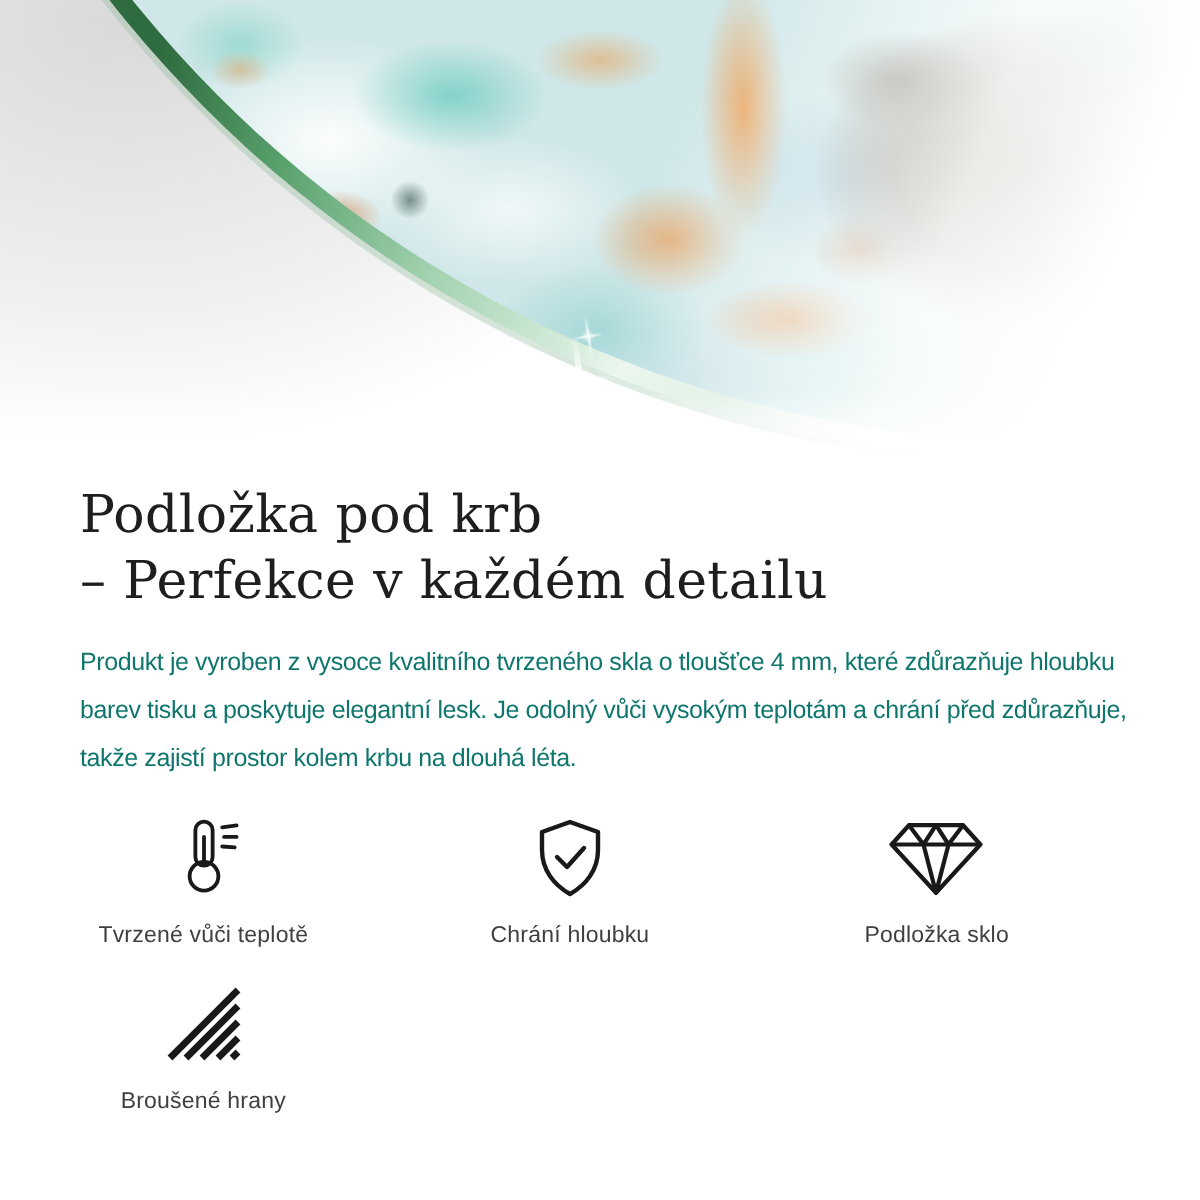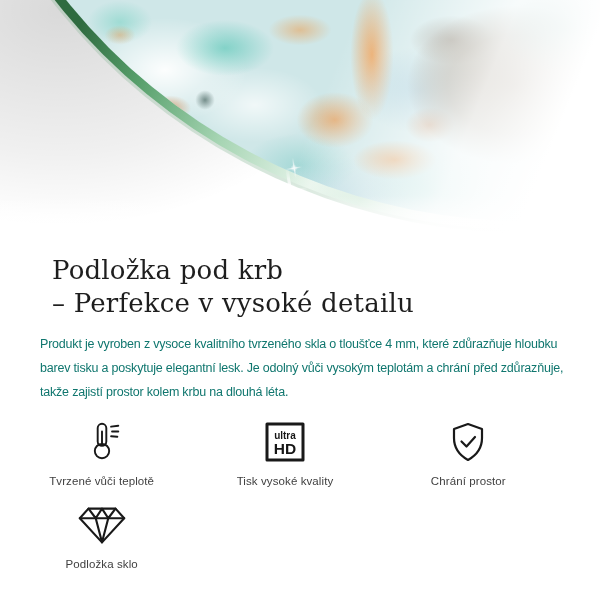--- a/index.html
+++ b/index.html
@@ -76,21 +76,21 @@
     width:36px; height:3px; margin:-1.5px 0 0 -18px;
     background: linear-gradient(to right, rgba(255,255,255,0), #fff 45%, #fff 55%, rgba(255,255,255,0));
     transform: rotate(-9deg);
   }
   .sparkle.small { transform: scale(0.45); opacity:0.85; }
   .sparkle.s1 { left:290px; top:191px; }
   .sparkle.s2 { left:294px; top:168px; }
 
   
   .title {
-    margin:12px; padding:9px 40px 0;
+    margin:0; padding:9px 40px 0;
     font-family:"DejaVu Serif","Liberation Serif",serif;
     font-size:26px; line-height:33px; font-weight:400;
     color:#1e1e1e; letter-spacing:0.2px;
   }
   .title span { display:block; }
   .desc {
     margin-top:11px; padding:0 40px;
     font-size:12.5px; line-height:24px; letter-spacing:-0.2px; color:#0f766e;
   }
   .desc .line { white-space:nowrap; }
@@ -121,21 +121,21 @@
     <div class="glass-rim"></div>
     <div class="glass-edge"></div>
     <div class="glass-art"></div>
     <div class="hero-fade"></div>
     <div class="sparkle s1"></div>
     <div class="sparkle s2 small"></div>
   </div>
 
   <h1 class="title">
     <span>Podložka pod krb</span>
-    <span>– Perfekce v vysoké detailu</span>
+    <span>– Perfekce v každém detailu</span>
   </h1>
 
   <div class="desc">
     <div class="line">Produkt je vyroben z vysoce kvalitního tvrzeného skla o tloušťce 4 mm, které zdůrazňuje hloubku</div>
     <div class="line">barev tisku a poskytuje elegantní lesk. Je odolný vůči vysokým teplotám a chrání před zdůrazňuje,</div>
     <div class="line">takže zajistí prostor kolem krbu na dlouhá léta.</div>
   </div>
 
   <div class="features">
 
@@ -146,49 +146,51 @@
           <circle class="stroke thin" cx="24" cy="33.5" r="7.5"></circle>
           <line class="stroke thin" x1="24" y1="13" x2="24" y2="27"></line>
           <line class="stroke thin" x1="33.5" y1="8" x2="41" y2="7"></line>
           <line class="stroke thin" x1="34.5" y1="13" x2="41" y2="13"></line>
           <line class="stroke thin" x1="33.5" y1="18" x2="40" y2="18.5"></line>
         </svg>
       </div>
       <div class="label">Tvrzené vůči teplotě</div>
     </div>
 
-    <div class="feature">
-      <div class="icon-box">
-        <svg width="44" height="44" viewBox="0 0 44 44">
-          <rect class="stroke thick" x="4" y="4" width="36" height="36"></rect>
-          <text class="uhd-text" x="22" y="19" font-size="10" text-anchor="middle">ultra</text>
-          <text class="uhd-text" x="22" y="34" font-size="15.5" text-anchor="middle">HD</text>
-        </svg>
-      </div>
-      <div class="label">Tisk vysoké kvality</div>
-    </div>
 
     <div class="feature">
       <div class="icon-box">
         <svg width="44" height="44" viewBox="0 0 44 44">
           <path class="stroke" d="M22 4 L36 9 V18 C36 28 30 35.5 22 40 C14 35.5 8 28 8 18 V9 Z"></path>
           <path class="stroke" d="M15.5 21.5 L20.5 26.5 L29 17"></path>
         </svg>
       </div>
-      <div class="label">Chrání prostor</div>
+      <div class="label">Chrání hloubku</div>
     </div>
 
     <div class="feature">
       <div class="icon-box">
         <svg width="54" height="44" viewBox="0 0 56 44">
           <path class="stroke" d="M14 5 H42 L51 15 L28 40 L5 15 Z"></path>
           <path class="stroke" d="M5 15 H51"></path>
           <path class="stroke" d="M14 5 L21.5 15 L28 5 L34.5 15 L42 5"></path>
           <path class="stroke" d="M21.5 15 L28 40 L34.5 15"></path>
         </svg>
       </div>
       <div class="label">Podložka sklo</div>
     </div>
 
+    <div class="feature">
+      <div class="icon-box">
+        <svg width="44" height="44" viewBox="0 0 44 44">
+          <line class="stripe" x1="5" y1="39" x2="39" y2="5"></line>
+          <line class="stripe" x1="13" y1="39" x2="39" y2="13"></line>
+          <line class="stripe" x1="21" y1="39" x2="39" y2="21"></line>
+          <line class="stripe" x1="29" y1="39" x2="39" y2="29"></line>
+          <line class="stripe" x1="36" y1="39" x2="39" y2="36"></line>
+        </svg>
+      </div>
+      <div class="label">Broušené hrany</div>
+    </div>
 
 
   </div>
 </div>
 
 </body></html>

